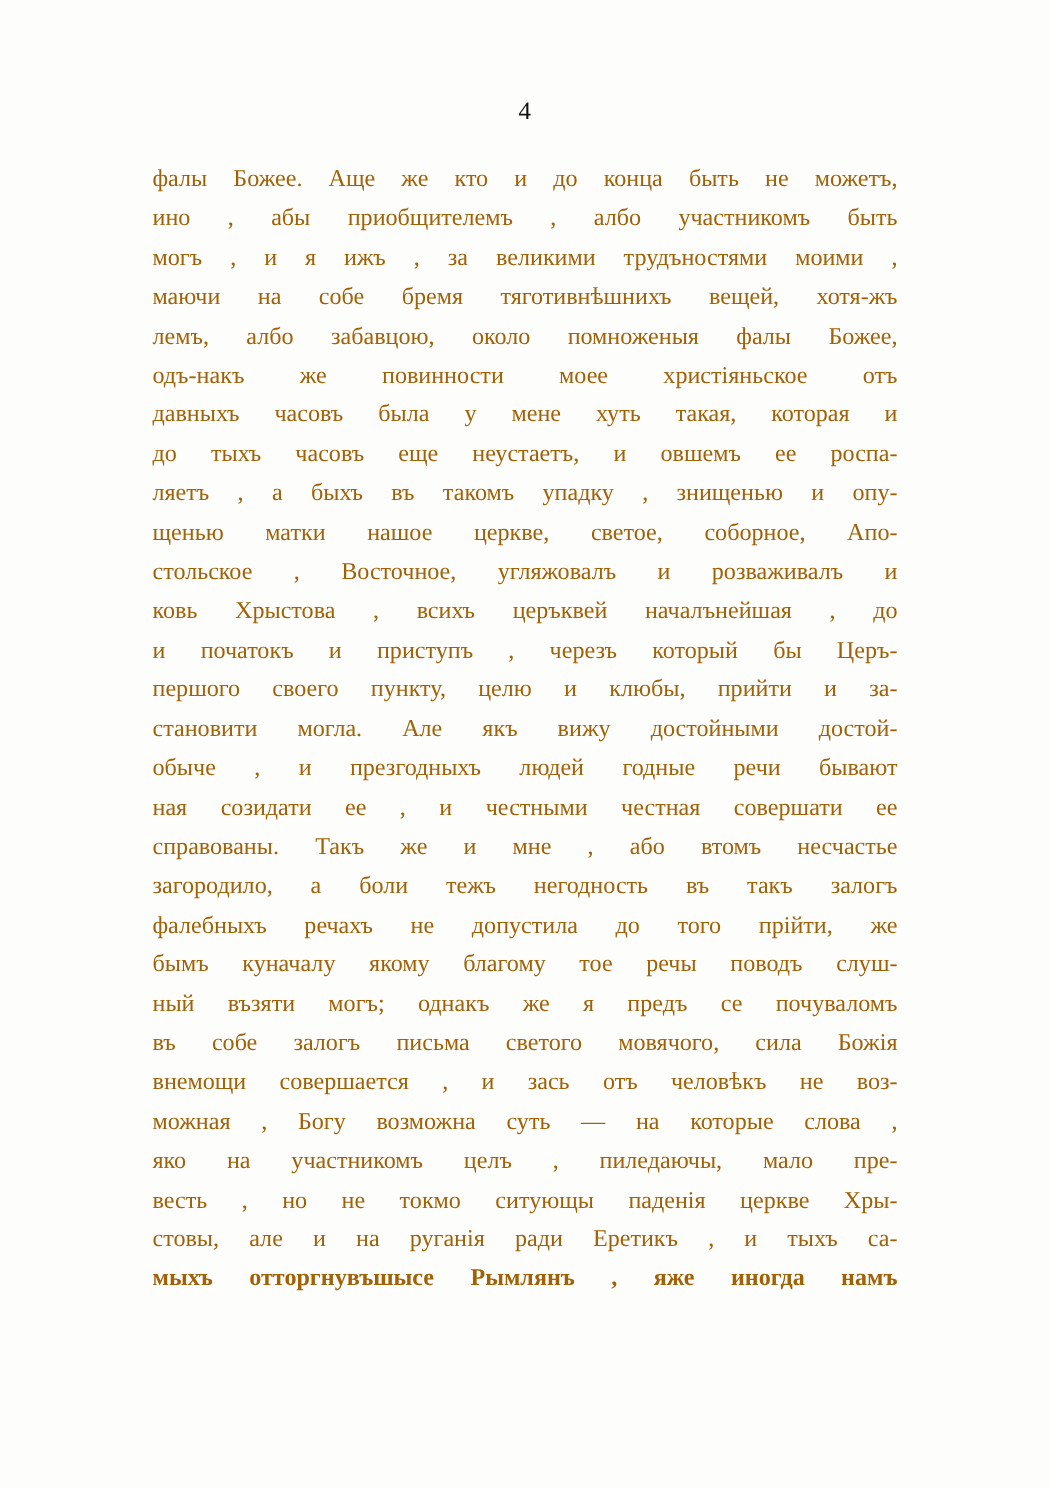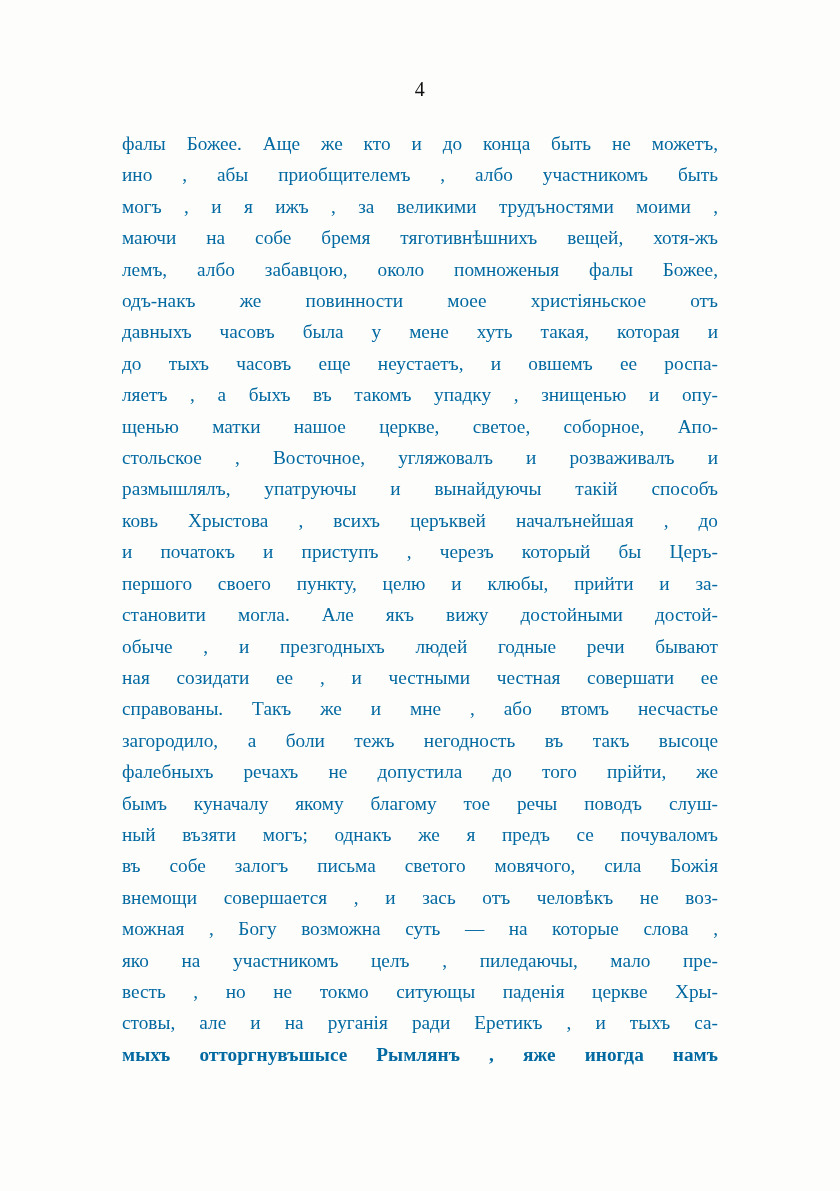--- a/index.html
+++ b/index.html
@@ -31,21 +31,21 @@
     color: #111;
     letter-spacing: 0.5px;
   }
   .body-text {
     position: absolute;
     top: 128px;
     left: 122px;
     width: 596px;
     font-size: 19.3px;
     line-height: 31.4px;
-    color: #0369a1;
+    color: #a16207;
     font-family: "Liberation Serif", serif;
   }
   .line {
     display: block;
     white-space: nowrap;
     text-align: justify;
     text-align-last: justify;
     font-weight: 500;
   }
   
@@ -66,29 +66,28 @@
     <span class="line">ино , абы приобщителемъ , албо участникомъ быть</span>
     <span class="line">могъ , и я ижъ , за великими трудъностями моими ,</span>
     <span class="line">маючи на собе бремя тяготивнѣшнихъ вещей, хотя-жъ</span>
     <span class="line">лемъ, албо забавцою, около помноженыя фалы Божее,</span>
     <span class="line">одъ-накъ же повинности моее христіяньское отъ</span>
     <span class="line">давныхъ часовъ была у мене хуть такая, которая и</span>
     <span class="line">до тыхъ часовъ еще неустаетъ, и овшемъ ее роспа-</span>
     <span class="line">ляетъ , а быхъ въ такомъ упадку , знищенью и опу-</span>
     <span class="line">щенью матки нашое церкве, светое, соборное, Апо-</span>
     <span class="line">стольское , Восточное, угляжовалъ и розваживалъ и</span>
-    <span class="line">размышлялъ, упатруючы и вынайдуючы такій способъ</span>
     <span class="line">ковь Хрыстова , всихъ церъквей началънейшая , до</span>
     <span class="line">и початокъ и приступъ , черезъ который бы Церъ-</span>
     <span class="line">першого своего пункту, целю и клюбы, прийти и за-</span>
     <span class="line">становити могла. Але якъ вижу достойными достой-</span>
     <span class="line">обыче , и презгодныхъ людей годные речи бывают</span>
     <span class="line">ная созидати ее , и честными честная совершати ее</span>
     <span class="line">справованы. Такъ же и мне , або втомъ несчастье</span>
-    <span class="line">загородило, а боли тежъ негодность въ такъ высоце</span>
+    <span class="line">загородило, а боли тежъ негодность въ такъ залогъ</span>
     <span class="line">фалебныхъ речахъ не допустила до того прійти, же</span>
     <span class="line">бымъ куначалу якому благому тое речы поводъ слуш-</span>
     <span class="line">ный възяти могъ; однакъ же я предъ се почуваломъ</span>
     <span class="line">въ собе залогъ письма светого мовячого, сила Божія</span>
     <span class="line">внемощи совершается , и зась отъ человѣкъ не воз-</span>
     <span class="line">можная , Богу возможна суть — на которые слова ,</span>
     <span class="line">яко на участникомъ целъ , пиледаючы, мало пре-</span>
     <span class="line">весть , но не токмо ситующы паденія церкве Хры-</span>
     <span class="line">стовы, але и на руганія ради Еретикъ , и тыхъ са-</span>
     <span class="line">мыхъ отторгнувъшысе Рымлянъ , яже иногда намъ</span>

